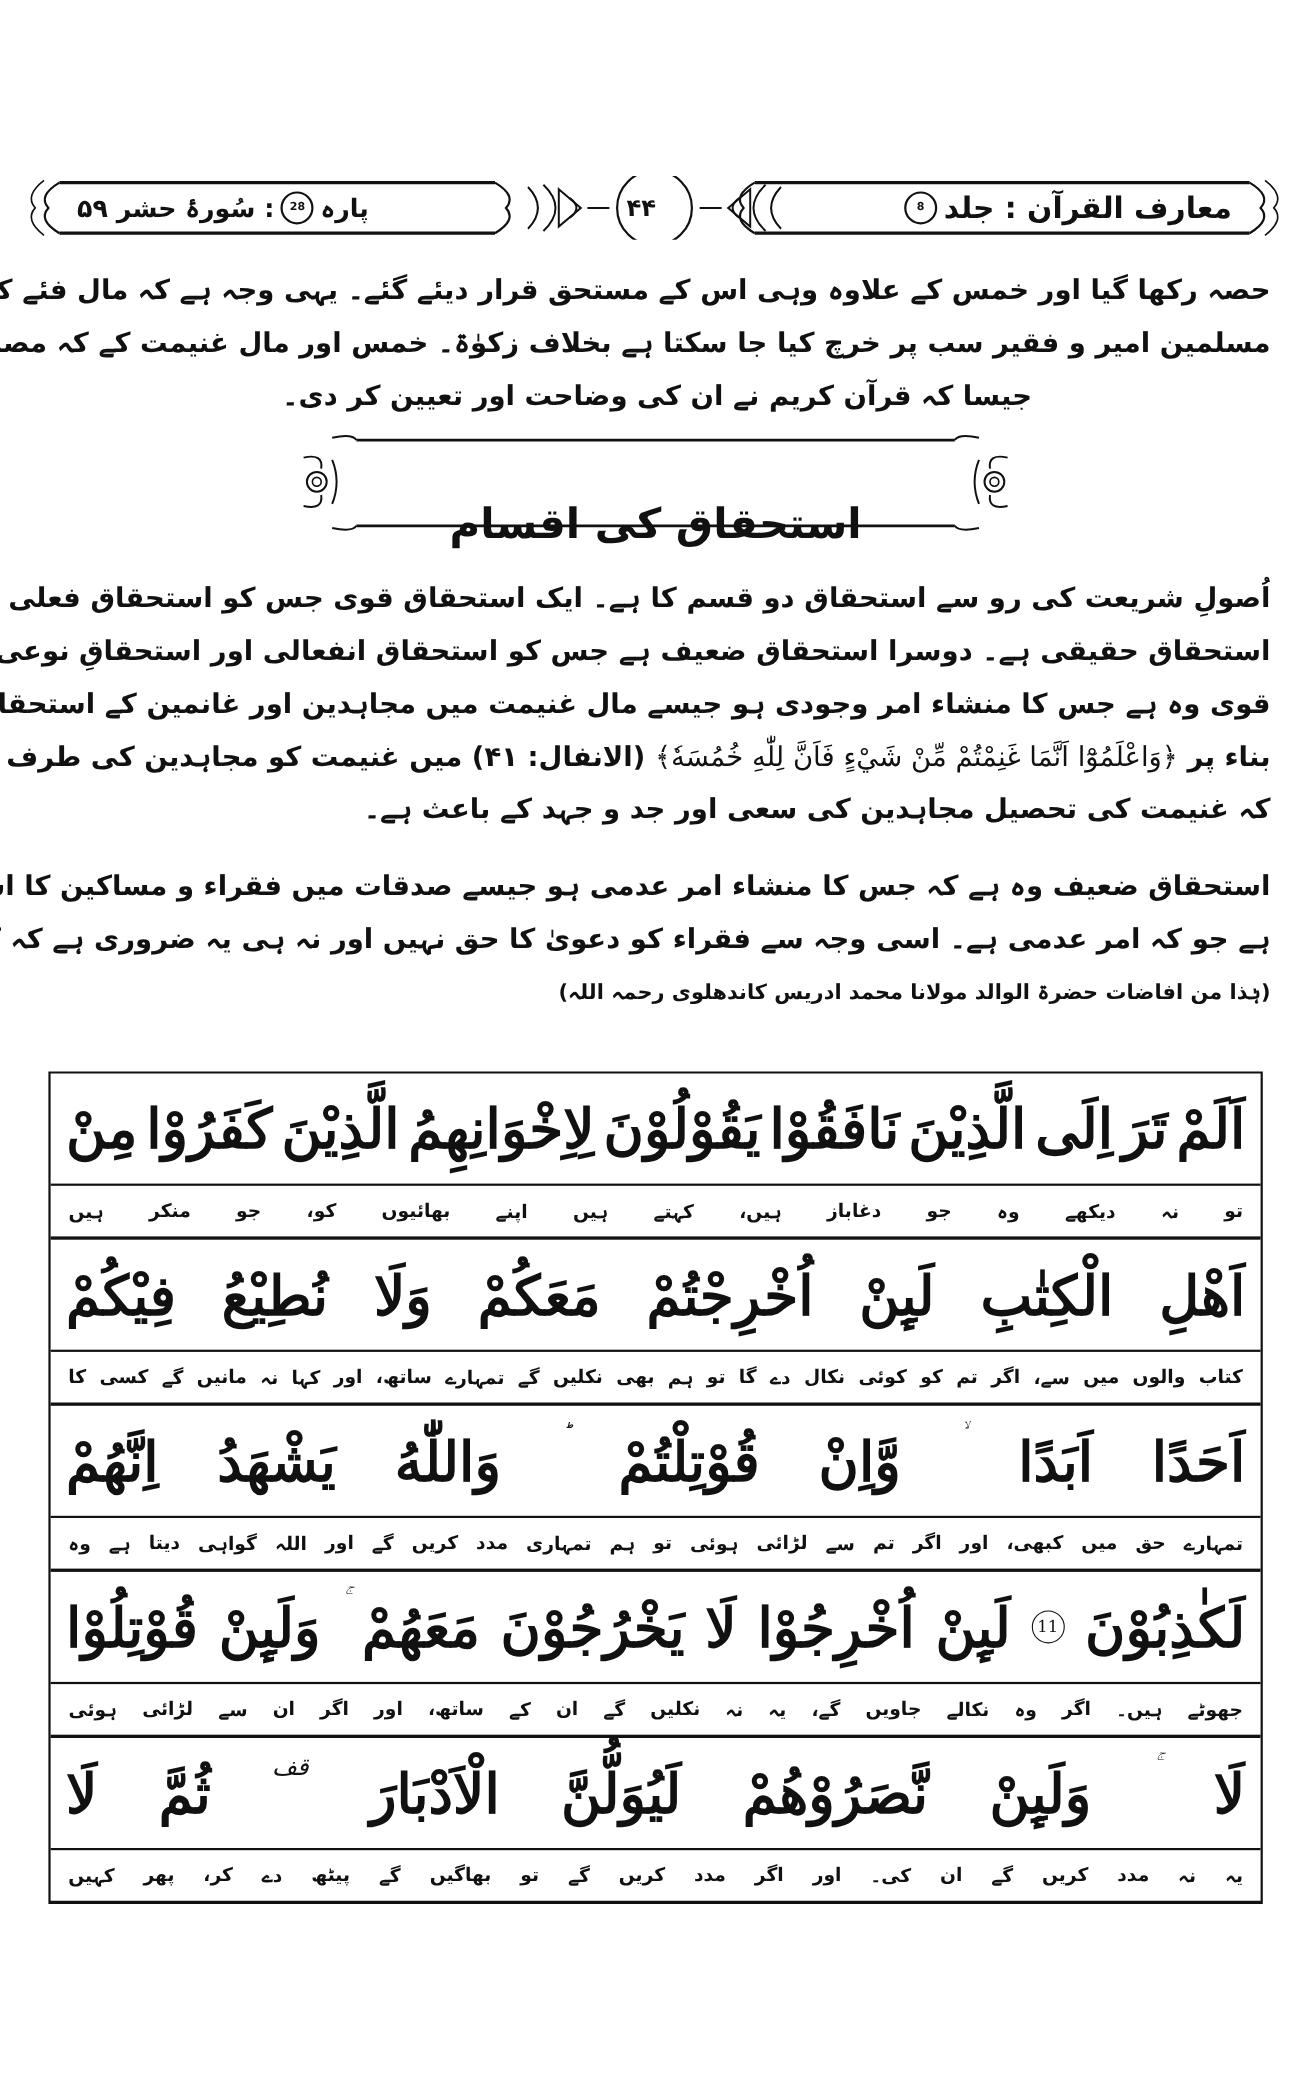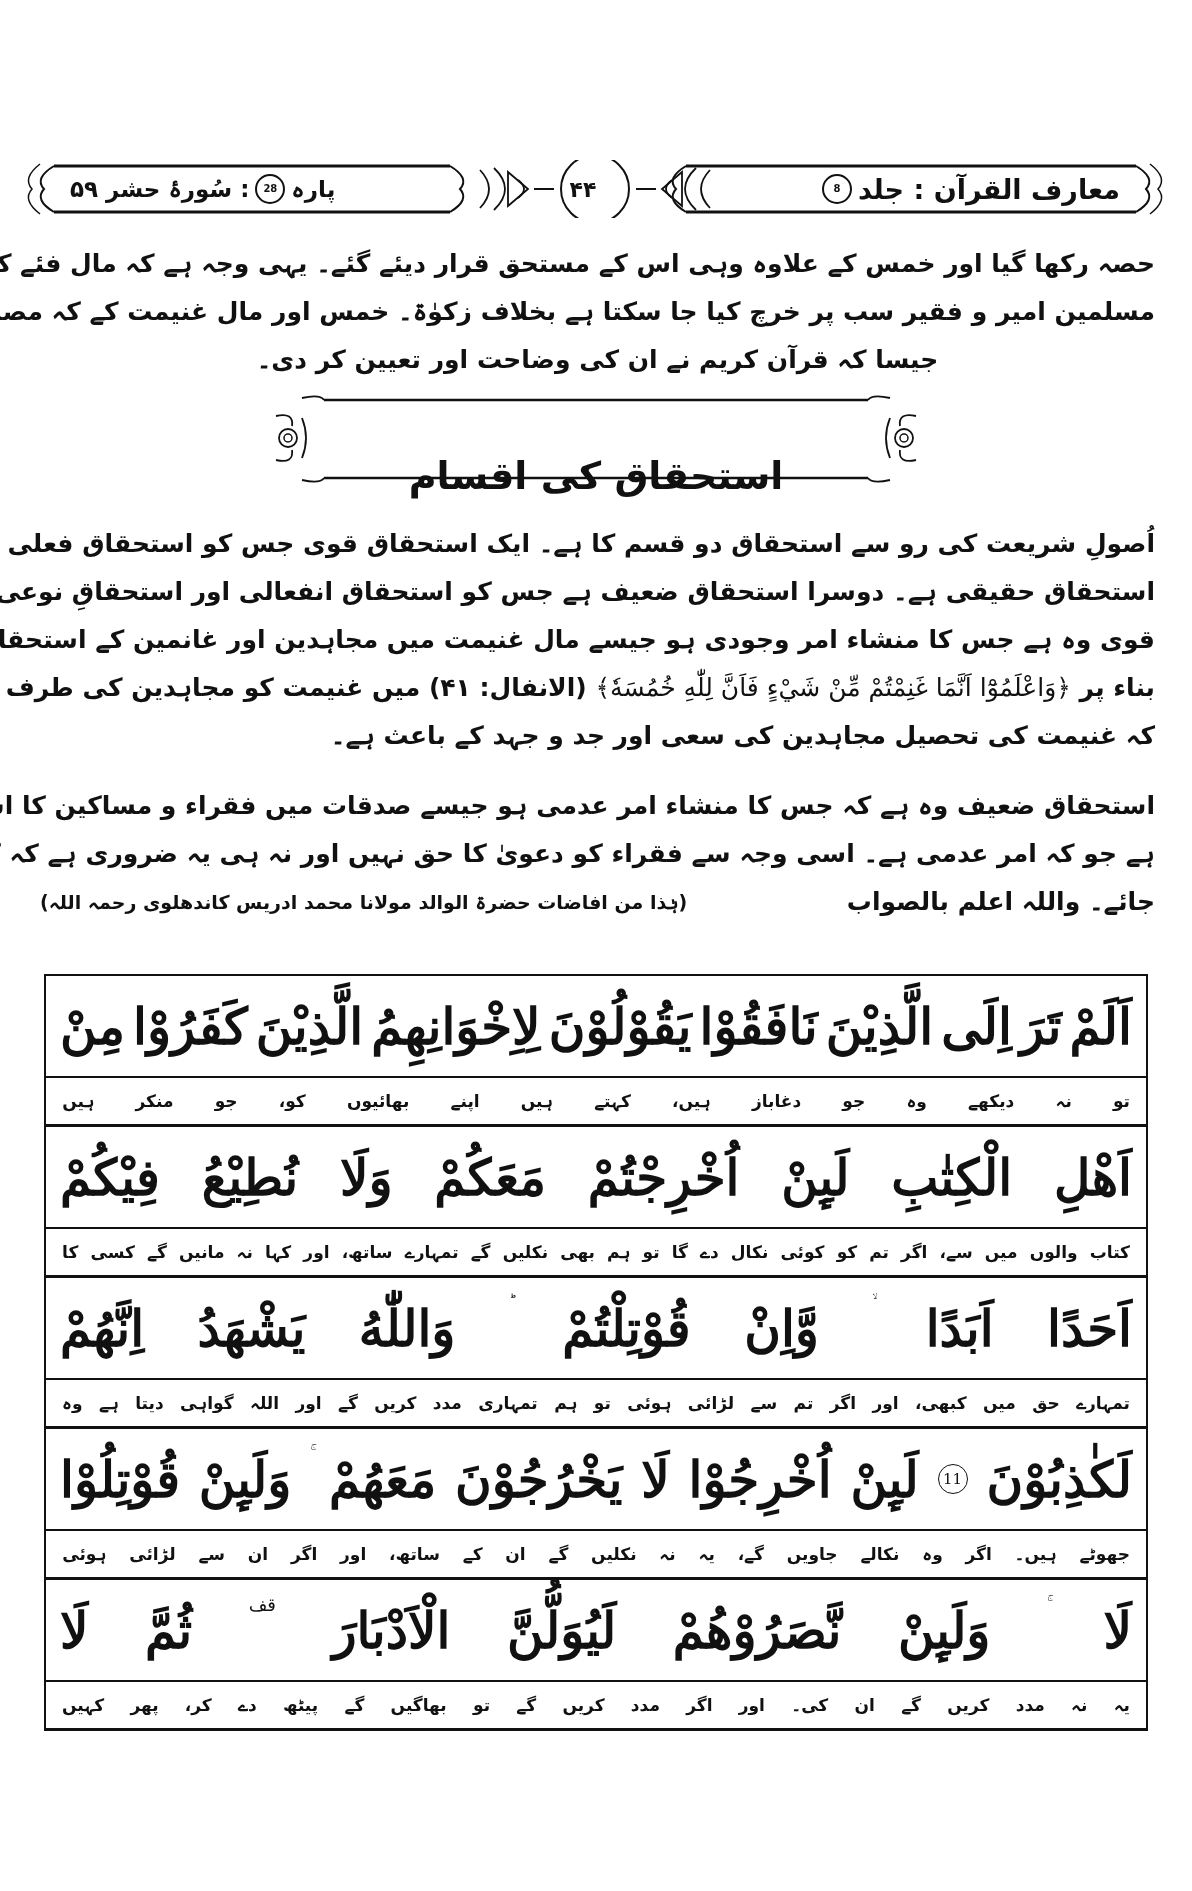--- a/index.html
+++ b/index.html
@@ -65,21 +65,21 @@
     box-sizing: border-box;
   }
   .ayah-row {
     height: 100px; border-bottom: 2px solid #111;
     display: flex; align-items: center; justify-content: space-between;
     direction: rtl; padding: 0 14px;
     font-family: "DejaVu Serif", serif; font-weight: bold; font-size: 50px;
     white-space: nowrap;
   }
   .ayah-row .w { display: inline-block; }
-  .ayah-row .mark { font-size: 18px; font-weight: normal; align-self: flex-start; margin-top: 14px; }
+  .ayah-row .mark { font-size: 22px; font-weight: normal; align-self: flex-start; margin-top: 14px; font-style: italic; }
   .ayah-row .num {
     display: inline-flex; align-items: center; justify-content: center;
     width: 28px; height: 28px; border: 1.5px solid #111; border-radius: 50%;
     font-size: 15px; font-weight: normal;
   }
   .trans-row {
     height: 46px; border-bottom: 3px solid #111;
     display: flex; align-items: center; justify-content: space-between;
     direction: rtl; padding: 0 16px;
     font-size: 17px; font-weight: bold; white-space: nowrap;
@@ -161,21 +161,20 @@
     <span class="bracket">﴿</span><span class="quote">وَاعْلَمُوْٓا اَنَّمَا غَنِمْتُمْ مِّنْ شَيْءٍ فَاَنَّ لِلّٰهِ خُمُسَهٗ</span><span class="bracket">﴾</span>
     <span>(الانفال: ۴۱) میں غنیمت کو مجاہدین کی طرف منسوب کر کے یہ ظاہر کر دیا</span>
   </span>
   <span class="line short">کہ غنیمت کی تحصیل مجاہدین کی سعی اور جد و جہد کے باعث ہے۔</span>
 </div>
 
 <div class="body-text" style="top:782px;">
   <span class="line">استحقاق ضعیف وہ ہے کہ جس کا منشاء امر عدمی ہو جیسے صدقات میں فقراء و مساکین کا استحقاق ان کی ناداری اور مفلسی کی وجہ سے</span>
   <span class="line">ہے جو کہ امر عدمی ہے۔ اسی وجہ سے فقراء کو دعویٰ کا حق نہیں اور نہ ہی یہ ضروری ہے کہ کسی خاص شخصِ معین کو فقراء و مساکین میں سے دیا</span>
   <div class="closing-line">
-    <span>جائے۔ واللہ اعلم بالصواب</span>
     <span class="attribution" style="">(ہٰذا من افاضات حضرۃ الوالد مولانا محمد ادریس کاندھلوی رحمہ اللہ)</span>
   </div>
 </div>
 
 <div class="quran-box" id="quran-box">
     <div class="ayah-row">
       <span class="w">اَلَمْ</span>
       <span class="w">تَرَ</span>
       <span class="w">اِلَى</span>
       <span class="w">الَّذِيْنَ</span>

